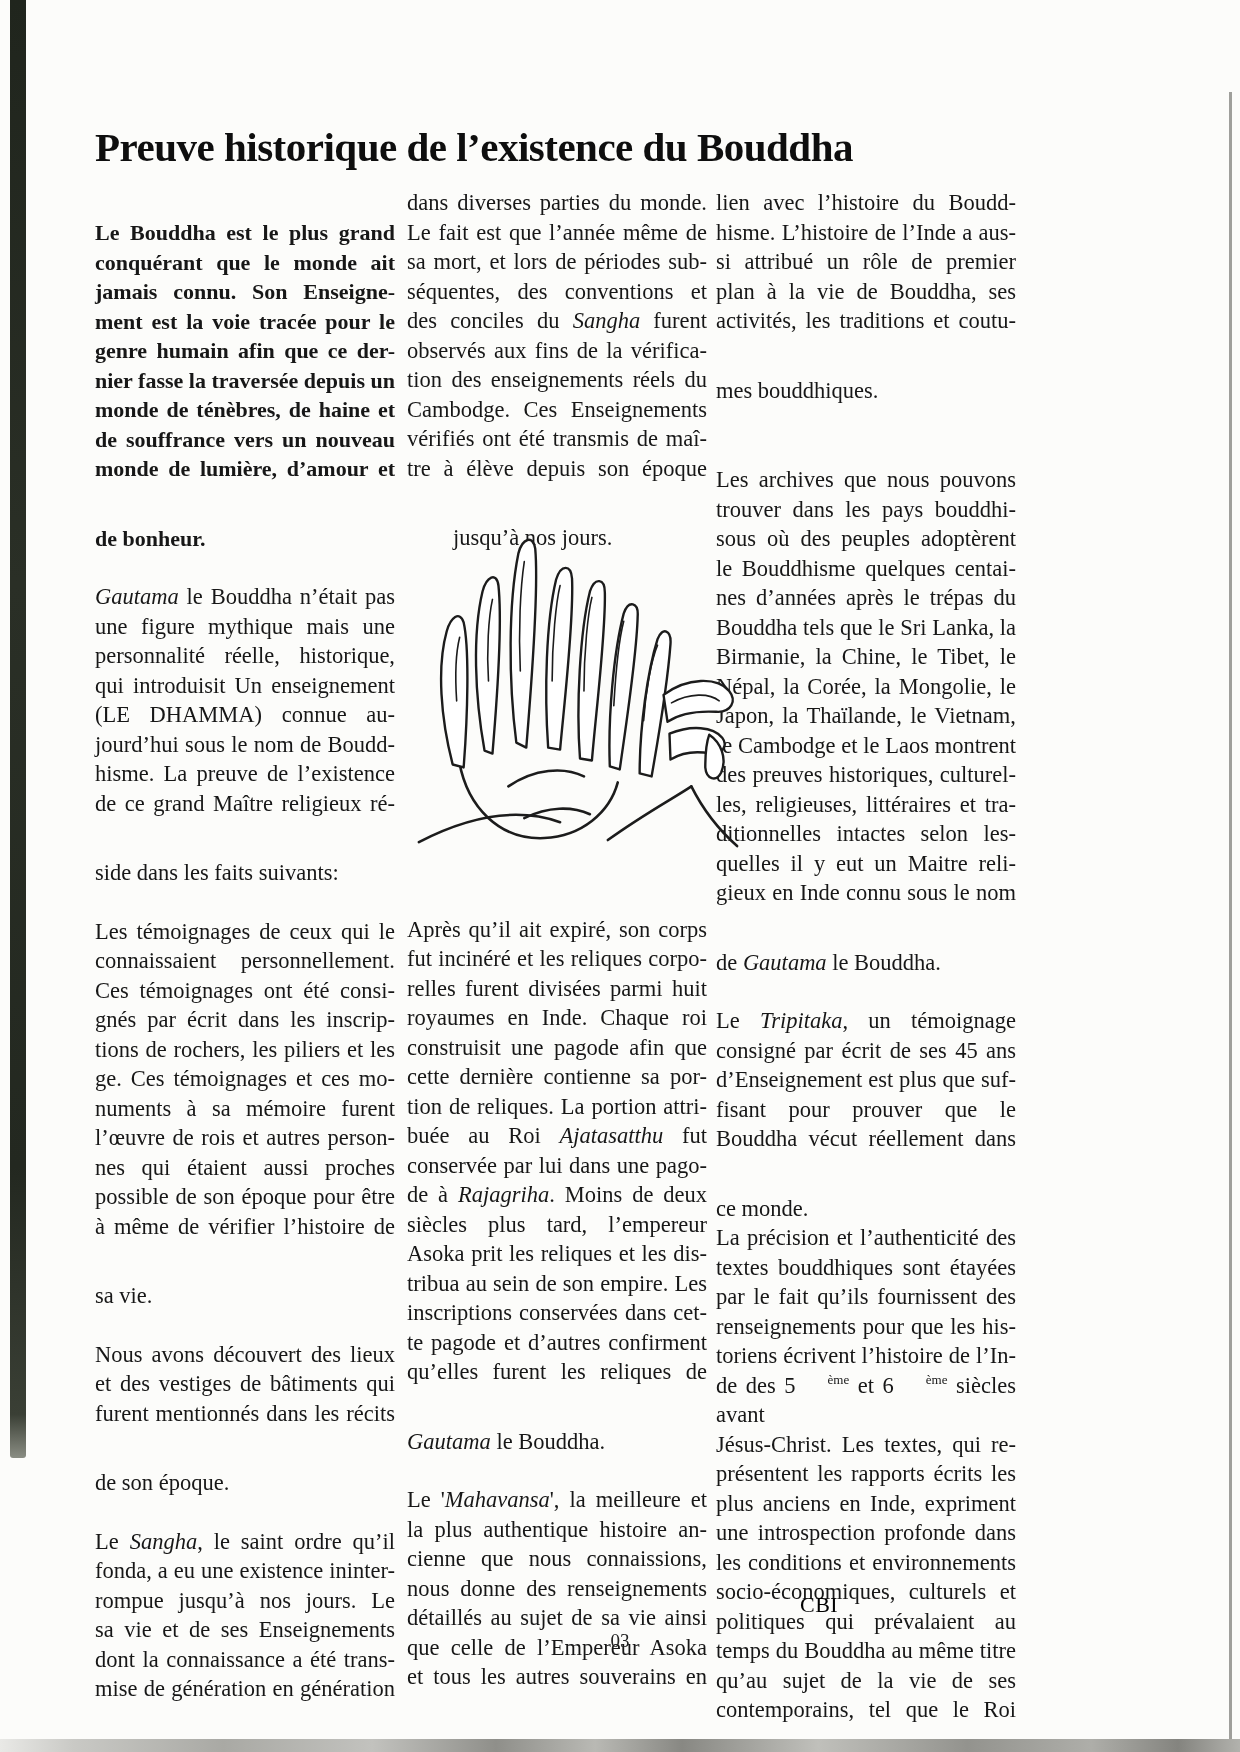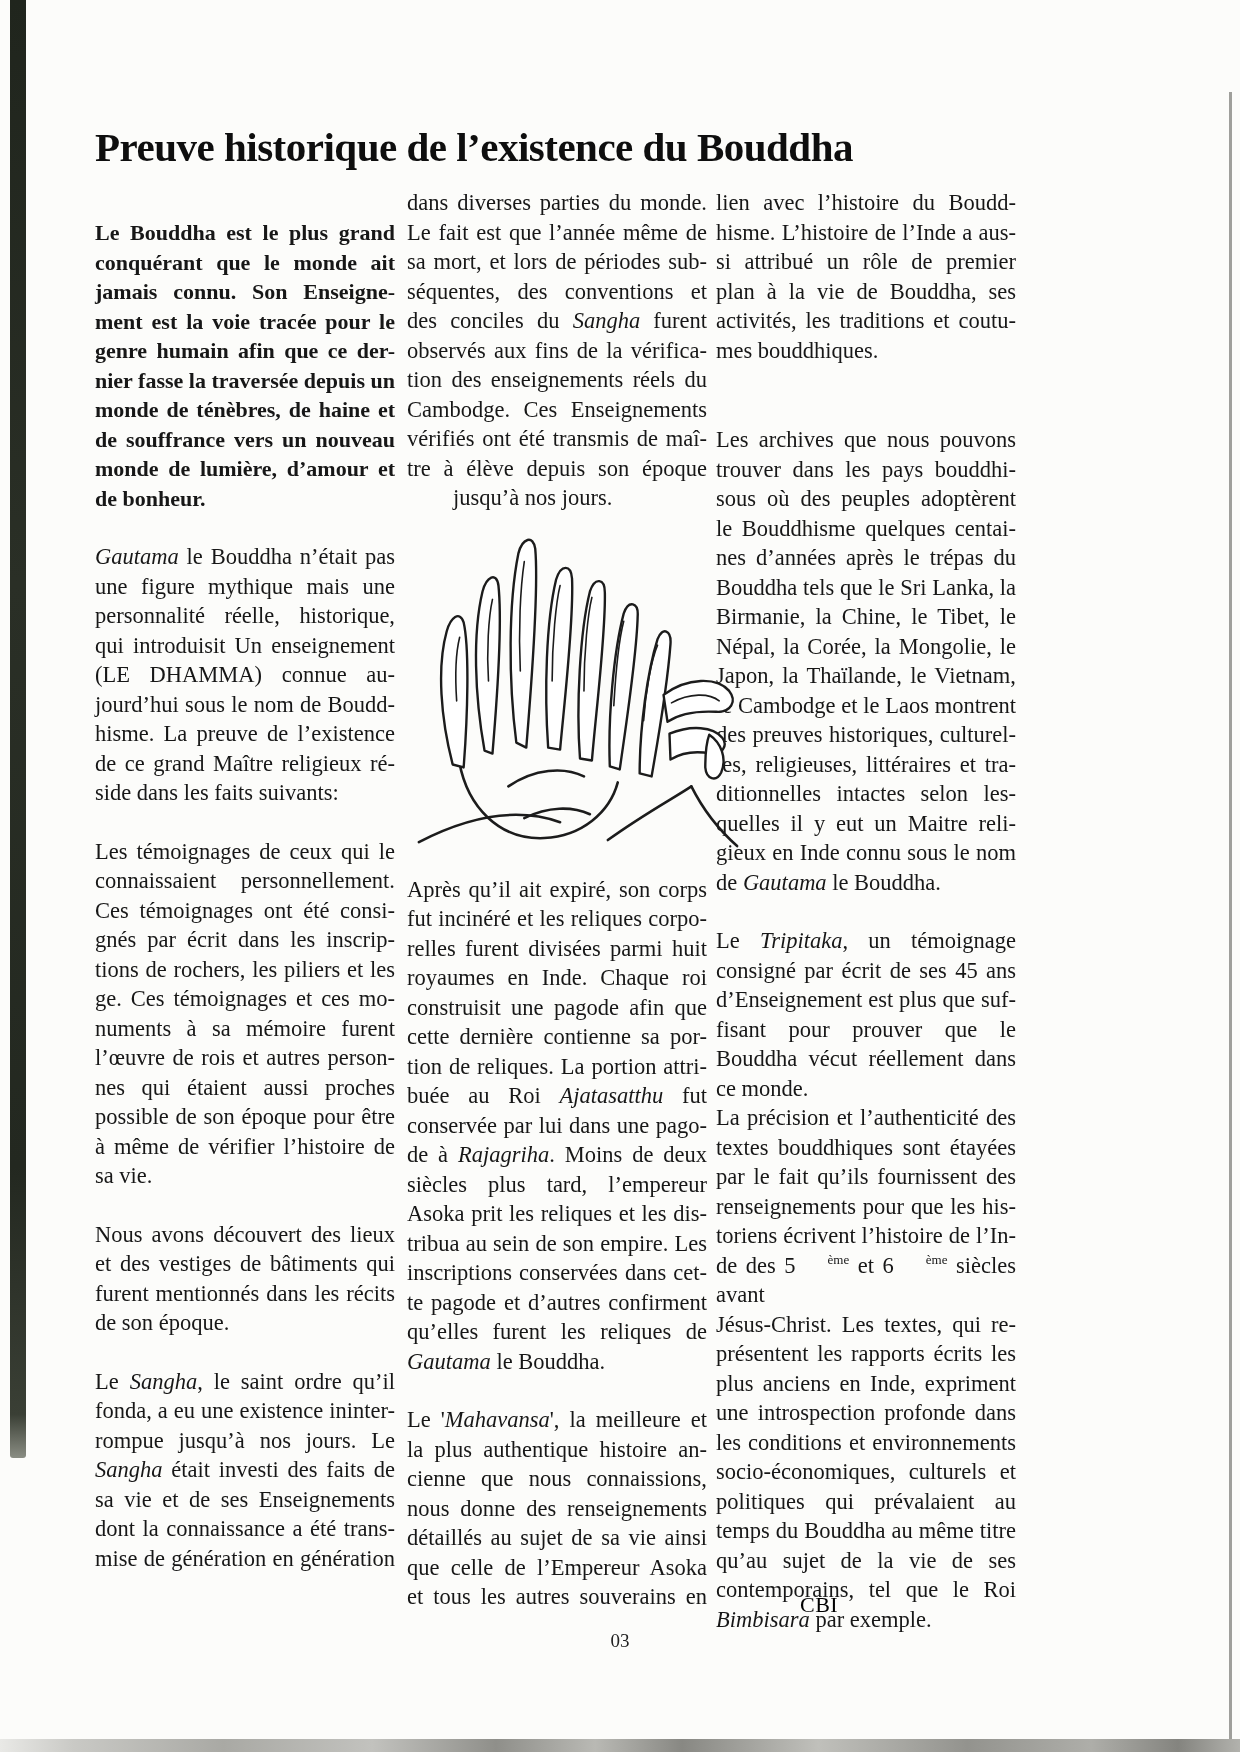--- a/index.html
+++ b/index.html
@@ -20,21 +20,21 @@
   }
   #col1{left:95px;padding-top:30px;}
   #col2{left:407px;}
   #col3{left:716px;}
   .para{margin-top:29px;}
   .para:first-child{margin-top:0;}
   .para.gap-large{margin-top:60px;}
   .para.gap-none{margin-top:0;}
   .para.lead{font-weight:700;font-size:22px;}
   .tl{text-align:justify;text-align-last:justify;}
-  .tl.end{text-align-last:left;}
+  .tl.end{text-align-last:left;margin-top:40px;}
   sup{font-size:0.58em;vertical-align:super;line-height:0;margin-left:32px;}
   .illu-spacer{height:362px;}
   .illu-spacer + .para{margin-top:0;}
   #hands-illustration{
     position:absolute;left:412px;top:492px;width:330px;height:360px;
   }
   .page-number{
     position:absolute;left:0;top:1630px;width:1240px;
     text-align:center;font-size:19px;color:#222;
   }
@@ -106,21 +106,20 @@
       <div class="para">
         <div class="tl">Nous avons découvert des lieux</div>
         <div class="tl">et des vestiges de bâtiments qui</div>
         <div class="tl">furent mentionnés dans les récits</div>
         <div class="tl end">de son époque.</div>
       </div>
       <div class="para">
         <div class="tl">Le <i>Sangha</i>, le saint ordre qu’il</div>
         <div class="tl">fonda, a eu une existence ininter-</div>
         <div class="tl">rompue jusqu’à nos jours. Le</div>
-        <div class="tl"><i>Sangha</i> était investi des faits de</div>
         <div class="tl">sa vie et de ses Enseignements</div>
         <div class="tl">dont la connaissance a été trans-</div>
         <div class="tl">mise de génération en génération</div>
       </div>
     </div>
   <div class="col" id="col2">
       <div class="para">
         <div class="tl">dans diverses parties du monde.</div>
         <div class="tl">Le fait est que l’année même de</div>
         <div class="tl">sa mort, et lors de périodes sub-</div>

